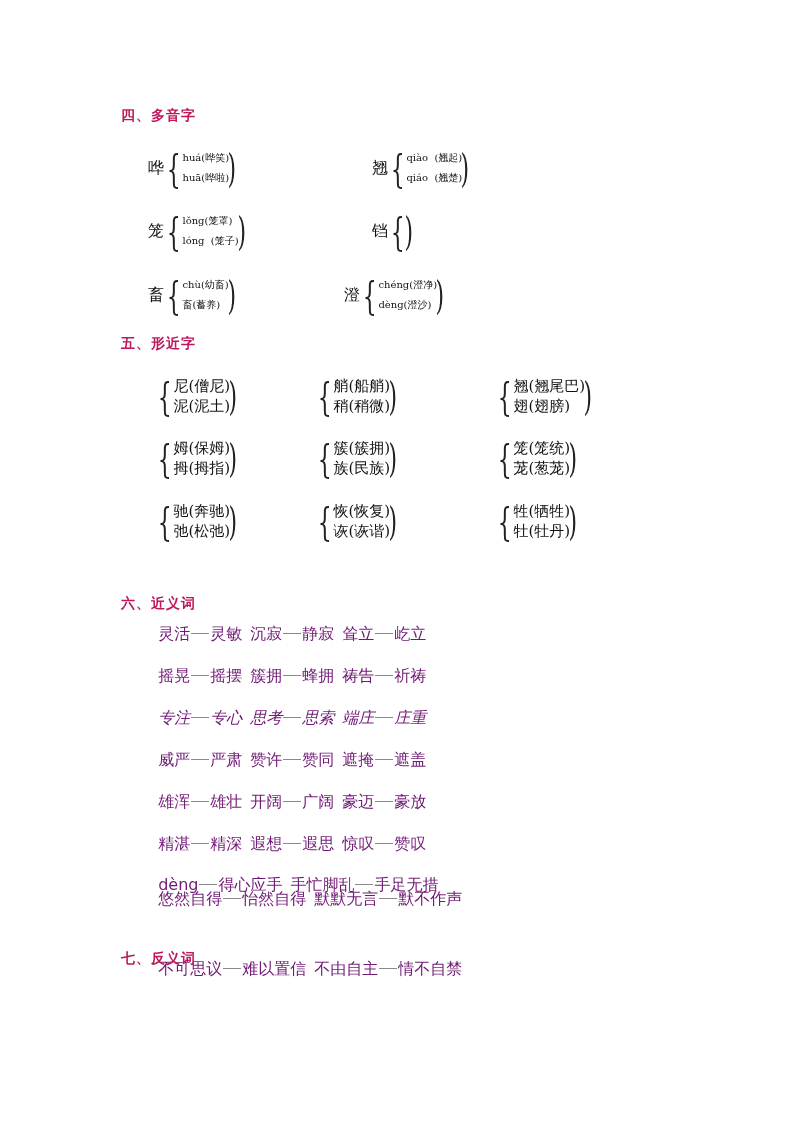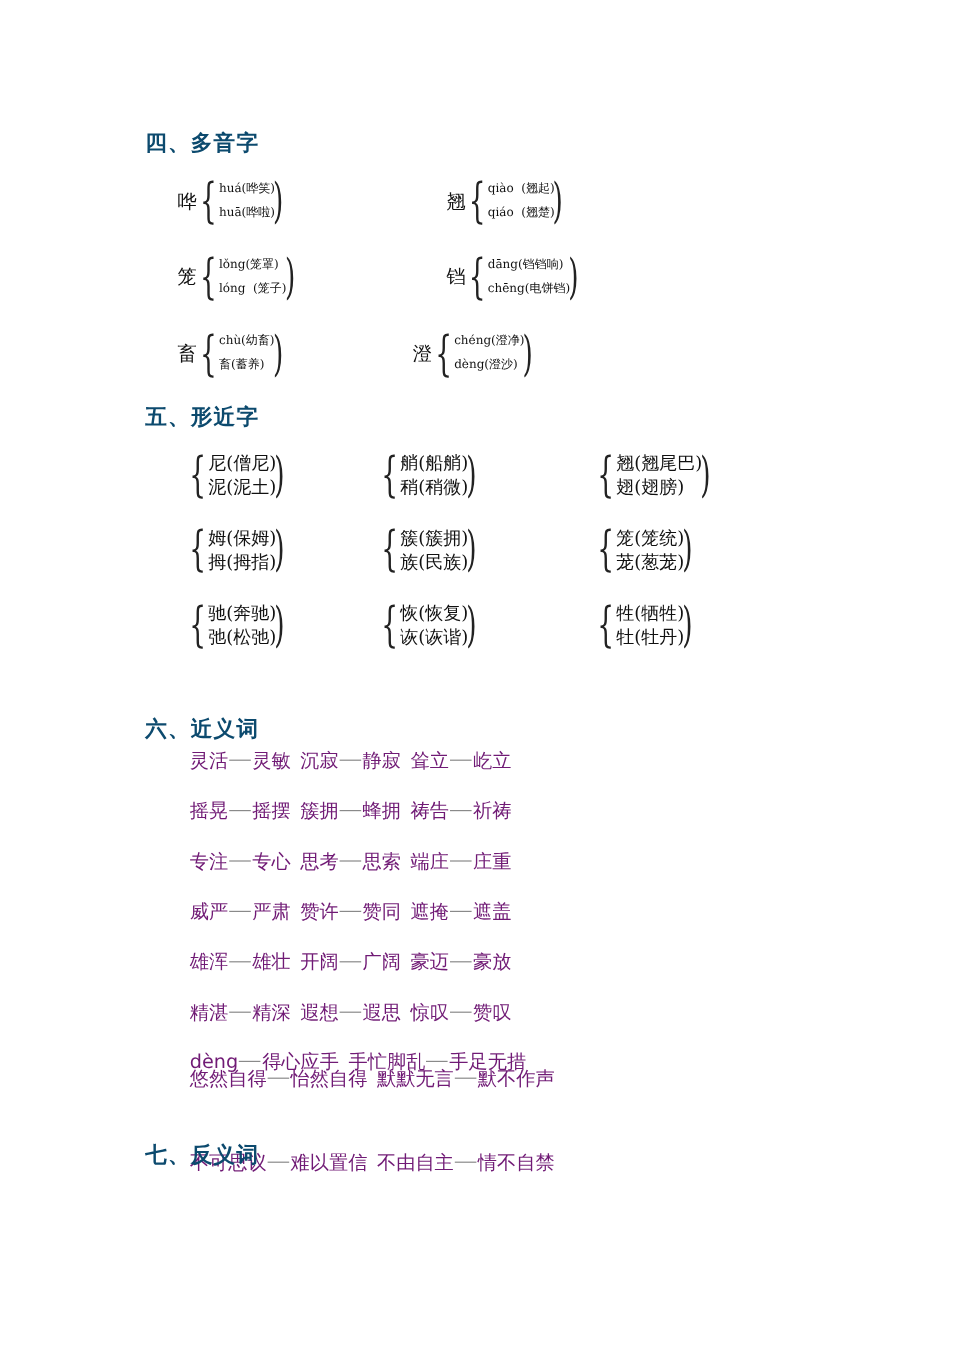--- a/index.html
+++ b/index.html
@@ -13,22 +13,22 @@
       position: relative;
       overflow: hidden;
       font-family: "DejaVu Serif", "Liberation Serif", serif;
       color: #111111;
     }
     .heading {
       position: absolute;
       left: 121px;
       font-family: Liberation Sans, sans-serif;
       font-weight: bold;
-      font-size: 18px;
-      color: #0c4a6e;
+      font-size: 14px;
+      color: #be185d;
       letter-spacing: 1px;
     }
     
     .poly {
       position: absolute;
       display: flex;
       align-items: center;
       font-size: 15px;
       line-height: 20px;
     }
@@ -110,24 +110,20 @@
   <div class="lines">
     <span class="line py">lǒng(笼罩)</span>
     <span class="line py">lóng  (笼子)</span>
   </div>
   <span class="brace-r">)</span>
 </div>
 
 <div class="poly" style="left:372px; top:211px;">
   <span class="head-char">铛</span>
   <span class="brace-l">{</span>
-  <div class="lines">
-    <span class="line py">dāng(铛铛响)</span>
-    <span class="line py">chēng(电饼铛)</span>
-  </div>
   <span class="brace-r">)</span>
 </div>
 
 <div class="poly" style="left:148px; top:275px;">
   <span class="head-char">畜</span>
   <span class="brace-l">{</span>
   <div class="lines">
     <span class="line py">chù(幼畜)</span>
     <span class="line py">畜(蓄养)</span>
   </div>
@@ -224,21 +220,21 @@
 <div class="heading" style="top:565px;margin-top:30px;">六、近义词</div>
 
 <div class="syn-row" style="top:605px;">
   <span>灵活</span><span class="dash"></span><span>灵敏</span><span class="gap"></span><span>沉寂</span><span class="dash"></span><span>静寂</span><span class="gap"></span><span>耸立</span><span class="dash"></span><span>屹立</span>
 </div>
 
 <div class="syn-row" style="top:647px;">
   <span>摇晃</span><span class="dash"></span><span>摇摆</span><span class="gap"></span><span>簇拥</span><span class="dash"></span><span>蜂拥</span><span class="gap"></span><span>祷告</span><span class="dash"></span><span>祈祷</span>
 </div>
 
-<div class="syn-row" style="top:689px;">
+<div class="syn-row" style="top:689px;font-style:italic;">
   <span>专注</span><span class="dash"></span><span>专心</span><span class="gap"></span><span>思考</span><span class="dash"></span><span>思索</span><span class="gap"></span><span>端庄</span><span class="dash"></span><span>庄重</span>
 </div>
 
 <div class="syn-row" style="top:731px;">
   <span>威严</span><span class="dash"></span><span>严肃</span><span class="gap"></span><span>赞许</span><span class="dash"></span><span>赞同</span><span class="gap"></span><span>遮掩</span><span class="dash"></span><span>遮盖</span>
 </div>
 
 <div class="syn-row" style="top:773px;">
   <span>雄浑</span><span class="dash"></span><span>雄壮</span><span class="gap"></span><span>开阔</span><span class="dash"></span><span>广阔</span><span class="gap"></span><span>豪迈</span><span class="dash"></span><span>豪放</span>
 </div>

